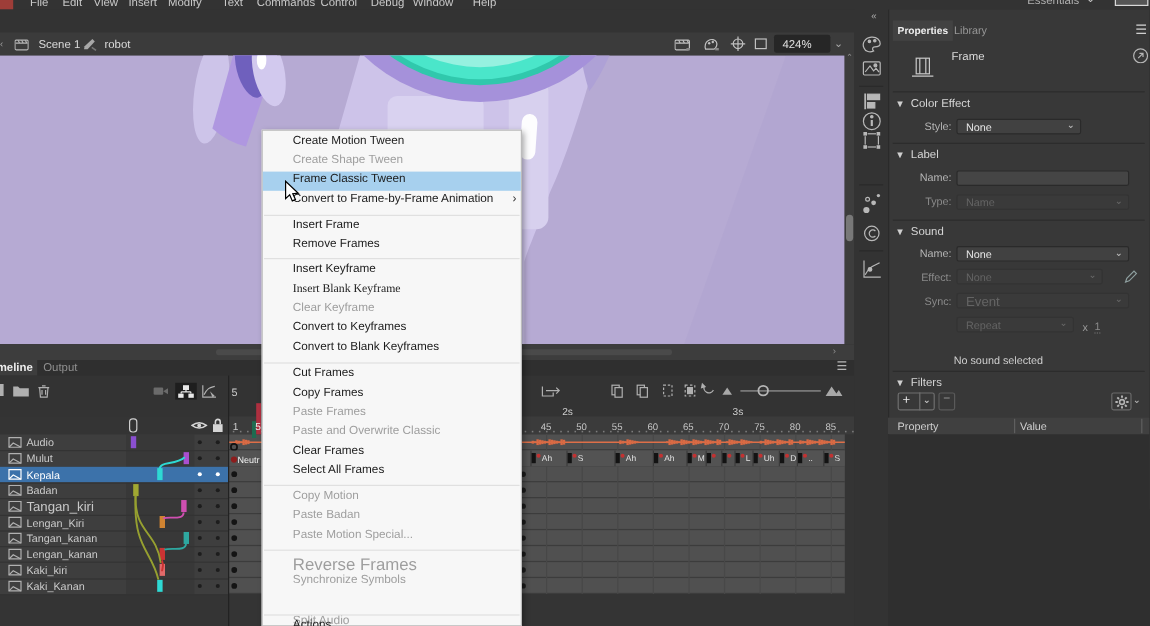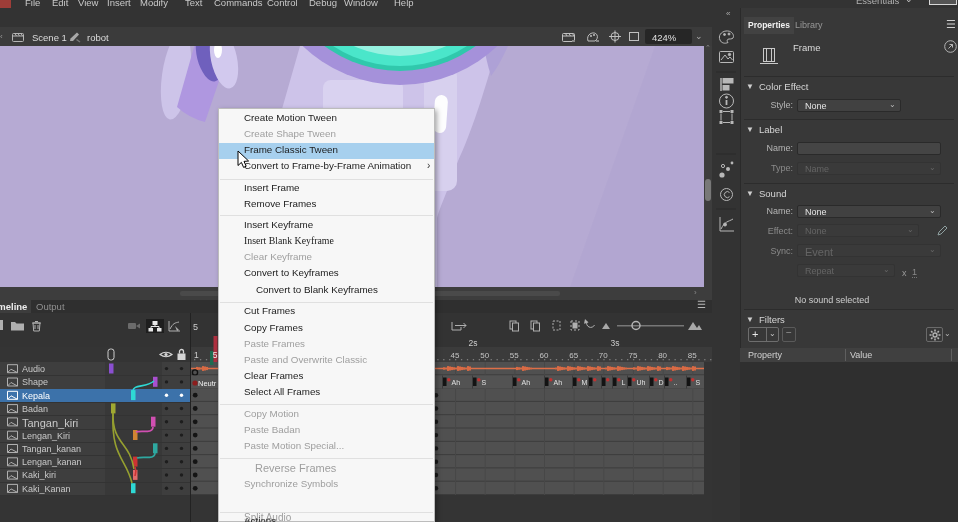--- a/index.html
+++ b/index.html
@@ -170,21 +170,21 @@
       <rect x="177.5" y="6.5" width="8" height="6.5" fill="#d5d5d5"></rect>
       <path d="M179.5 6.5 L179.5 4.5 A2 2 0 0 1 183.5 4.5 L183.5 6.5" fill="none" stroke="#d5d5d5" stroke-width="1.3"></path>
     </svg>
 
     <div id="layers">
         <div class="abs" style="left:0;top:62px;width:190px;height:133px;background:#3e3e3e;"></div>
         <div class="abs" style="left:105px;top:62px;width:57px;height:133px;background:#383838;"></div>
         <div class="abs" style="left:0;top:75.3px;width:190px;height:1px;background:#333;"></div>
         <div class="txt" style="left:22px;top:64px;font-size:9px;color:#c9c9c9;">Audio</div>
         <div class="abs" style="left:0;top:88.6px;width:190px;height:1px;background:#333;"></div>
-        <div class="txt" style="left:22px;top:77.3px;font-size:9px;color:#c9c9c9;">Shape</div>
+        <div class="txt" style="left:22px;top:77.3px;font-size:9px;color:#c9c9c9;">Mulut</div>
         <div class="abs" style="left:0;top:88.6px;width:190px;height:13.3px;background:#3c72aa;"></div>
         <div class="abs" style="left:0;top:101.89999999999999px;width:190px;height:1px;background:#333;"></div>
         <div class="txt" style="left:22px;top:90.6px;font-size:9px;color:#fff;">Kepala</div>
         <div class="abs" style="left:0;top:115.2px;width:190px;height:1px;background:#333;"></div>
         <div class="txt" style="left:22px;top:103.9px;font-size:9px;color:#c9c9c9;">Badan</div>
         <div class="abs" style="left:0;top:128.5px;width:190px;height:1px;background:#333;"></div>
         <div class="txt" style="left:22px;top:117.2px;font-size:11px;color:#c9c9c9;">Tangan_kiri</div>
         <div class="abs" style="left:0;top:141.8px;width:190px;height:1px;background:#333;"></div>
         <div class="txt" style="left:22px;top:130.5px;font-size:9px;color:#c9c9c9;">Lengan_Kiri</div>
         <div class="abs" style="left:0;top:155.10000000000002px;width:190px;height:1px;background:#333;"></div>
@@ -716,34 +716,34 @@
       <div class="txt" style="left:25px;top:51px;font-size:9.8px;color:#1b1b1b;">Convert to Frame-by-Frame Animation</div>
       <div class="txt" style="left:208px;top:51px;font-size:10px;color:#333;">›</div>
       <div class="abs" style="left:1px;top:69.5px;width:213px;height:1px;background:#e0e0e0;"></div>
       <div class="txt" style="left:25px;top:73px;font-size:9.8px;color:#1b1b1b;">Insert Frame</div>
       <div class="txt" style="left:25px;top:89px;font-size:9.8px;color:#1b1b1b;">Remove Frames</div>
       <div class="abs" style="left:1px;top:106px;width:213px;height:1px;background:#e0e0e0;"></div>
       <div class="txt" style="left:25px;top:109.5px;font-size:9.8px;color:#1b1b1b;">Insert Keyframe</div>
       <div class="txt" style="left:25px;top:125.5px;font-size:9.8px;color:#1b1b1b;font-family:Liberation Serif, serif;">Insert Blank Keyframe</div>
       <div class="txt" style="left:25px;top:142px;font-size:9.8px;color:#9e9e9e;">Clear Keyframe</div>
       <div class="txt" style="left:25px;top:158px;font-size:9.8px;color:#1b1b1b;">Convert to Keyframes</div>
-      <div class="txt" style="left:25px;top:174.5px;font-size:9.8px;color:#1b1b1b;margin-left:12px;">Convert to Blank Keyframes</div>
+      <div class="txt" style="left:25px;top:174.5px;font-size:9.8px;color:#1b1b1b;">Convert to Blank Keyframes</div>
       <div class="abs" style="left:1px;top:192.5px;width:213px;height:1px;background:#e0e0e0;"></div>
       <div class="txt" style="left:25px;top:196px;font-size:9.8px;color:#1b1b1b;">Cut Frames</div>
       <div class="txt" style="left:25px;top:212.5px;font-size:9.8px;color:#1b1b1b;">Copy Frames</div>
       <div class="txt" style="left:25px;top:228.5px;font-size:9.8px;color:#9e9e9e;">Paste Frames</div>
       <div class="txt" style="left:25px;top:244.5px;font-size:9.8px;color:#9e9e9e;">Paste and Overwrite Classic</div>
       <div class="txt" style="left:25px;top:261px;font-size:9.8px;color:#1b1b1b;">Clear Frames</div>
       <div class="txt" style="left:25px;top:277px;font-size:9.8px;color:#1b1b1b;">Select All Frames</div>
       <div class="abs" style="left:1px;top:294.5px;width:213px;height:1px;background:#e0e0e0;"></div>
       <div class="txt" style="left:25px;top:298.5px;font-size:9.8px;color:#9e9e9e;">Copy Motion</div>
       <div class="txt" style="left:25px;top:314.5px;font-size:9.8px;color:#9e9e9e;">Paste Badan</div>
       <div class="txt" style="left:25px;top:331px;font-size:9.8px;color:#9e9e9e;">Paste Motion Special...</div>
       <div class="abs" style="left:1px;top:348.5px;width:213px;height:1px;background:#e0e0e0;"></div>
-      <div class="txt" style="left:25px;top:352.5px;font-size:11px;color:#9e9e9e;margin-left:11px;">Reverse Frames</div>
+      <div class="txt" style="left:25px;top:352.5px;font-size:14px;color:#9e9e9e;">Reverse Frames</div>
       <div class="txt" style="left:25px;top:368.5px;font-size:9.8px;color:#9e9e9e;">Synchronize Symbols</div>
       <div class="txt" style="left:25px;top:403px;font-size:10px;color:#9e9e9e;">Split Audio</div>
       <div class="abs" style="left:1px;top:402.5px;width:213px;height:1px;background:#e0e0e0;"></div>
       <div class="txt" style="left:25px;top:406px;font-size:9.8px;color:#1b1b1b;">Actions</div>
     </div>
 
   <svg class="abs" style="left:237px;top:150px;z-index:60" width="14" height="20" viewBox="0 0 14 20">
     <path d="M1,1 L1,15.5 L4.4,12.4 L6.6,17.4 L9.2,16.2 L7,11.4 L11.6,11 Z" fill="#fff" stroke="#000" stroke-width="1"></path>
   </svg>
 

